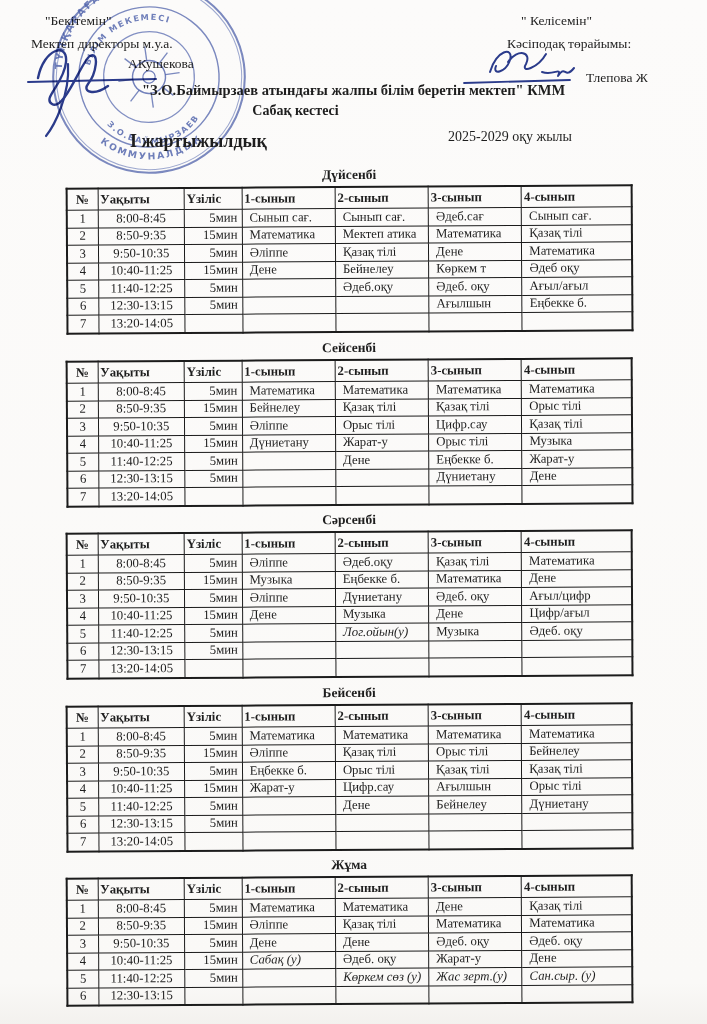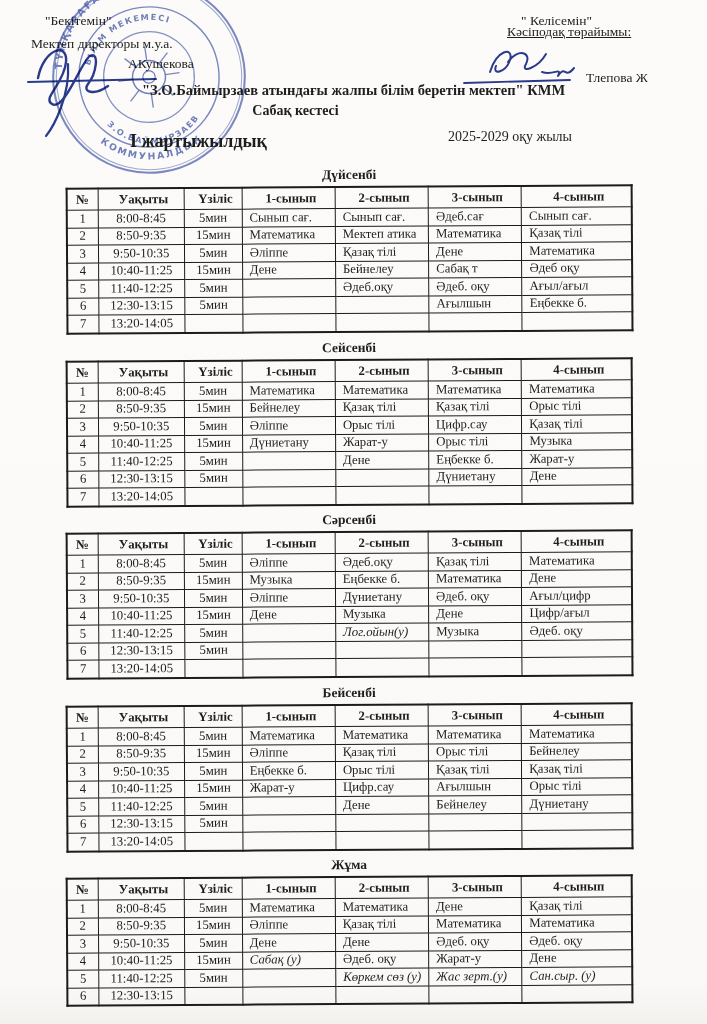--- a/index.html
+++ b/index.html
@@ -8,21 +8,21 @@
        background:linear-gradient(180deg,#fcfbfa 0%,#faf9f7 96%,#f3f1ee 100%);}
   .page{position:relative;width:707px;height:1024px;}
 
   
   .header{position:relative;height:160px;}
   .hd{position:absolute;white-space:nowrap;font-size:13.5px;}
   .approve-quote{left:45px;top:13px;}
   .approve-role{left:31px;top:36px;}
   .approve-name{left:128px;top:56px;}
   .agree-quote{left:521px;top:13px;}
-  .agree-role{left:507px;top:24px;text-decoration:underline;}
+  .agree-role{left:507px;top:36px;}
   .agree-name{left:586px;top:70px;}
   .school-title{left:0;top:82px;width:707px;text-align:center;font-weight:bold;font-size:14.5px;}
   .subtitle{left:0;top:103px;width:591px;text-align:center;font-weight:bold;font-size:14px;}
   .semester{left:130px;top:131px;font-weight:bold;font-size:18px;}
   .school-year{left:448px;top:129px;font-size:14px;}
 
   .stamp{position:absolute;left:46px;top:-26px;width:206px;height:206px;
          mix-blend-mode:multiply;opacity:.9;transform:rotate(-8deg);}
   .sig{position:absolute;mix-blend-mode:multiply;}
   .sig-left{left:24px;top:40px;}
@@ -30,25 +30,25 @@
 
   
   .days{position:relative;}
   .day{transform:rotate(-0.35deg);}
   .day-title{width:567px;margin:7px 0 3px 66px;text-align:center;
              font-weight:bold;font-size:13.5px;}
   table.sched{width:567px;margin-left:66px;border-collapse:collapse;
               border:2px solid #1c1c1c;table-layout:fixed;background:transparent;}
   table.sched th,table.sched td{border:1.4px solid #1c1c1c;overflow:hidden;
               white-space:nowrap;font-size:12.8px;padding:0 4px;}
-  table.sched th{height:20px;font-weight:bold;text-align:center;padding-left:9px;}
+  table.sched th{height:20px;font-weight:bold;text-align:left;padding-left:2px;}
   table.sched td{height:16.5px;}
   .c-num{text-align:center !important;padding:0 !important;}
   .c-time{text-align:center;}
-  .c-break{text-align:center;margin-top:48px;}
+  .c-break{text-align:right;margin-top:48px;}
   .c-subj{text-align:left;padding-left:7px !important;}
   td.ital{font-style:italic;}
 </style>
 </head>
 <body>
 
 <div class="page">
 
   <div class="header">
 
@@ -173,21 +173,21 @@
               <td class="c-subj">Қазақ тілі</td>
               <td class="c-subj">Дене</td>
               <td class="c-subj">Математика</td>
             </tr>
             <tr>
               <td class="c-num">4</td>
               <td class="c-time">10:40-11:25</td>
               <td class="c-break">15мин</td>
               <td class="c-subj">Дене</td>
               <td class="c-subj">Бейнелеу</td>
-              <td class="c-subj">Сабақ т</td>
+              <td class="c-subj">Көркем т</td>
               <td class="c-subj">Әдеб оқу</td>
             </tr>
             <tr>
               <td class="c-num">5</td>
               <td class="c-time">11:40-12:25</td>
               <td class="c-break">5мин</td>
               <td class="c-subj"></td>
               <td class="c-subj">Әдеб.оқу</td>
               <td class="c-subj">Әдеб. оқу</td>
               <td class="c-subj">Ағыл/ағыл</td>

